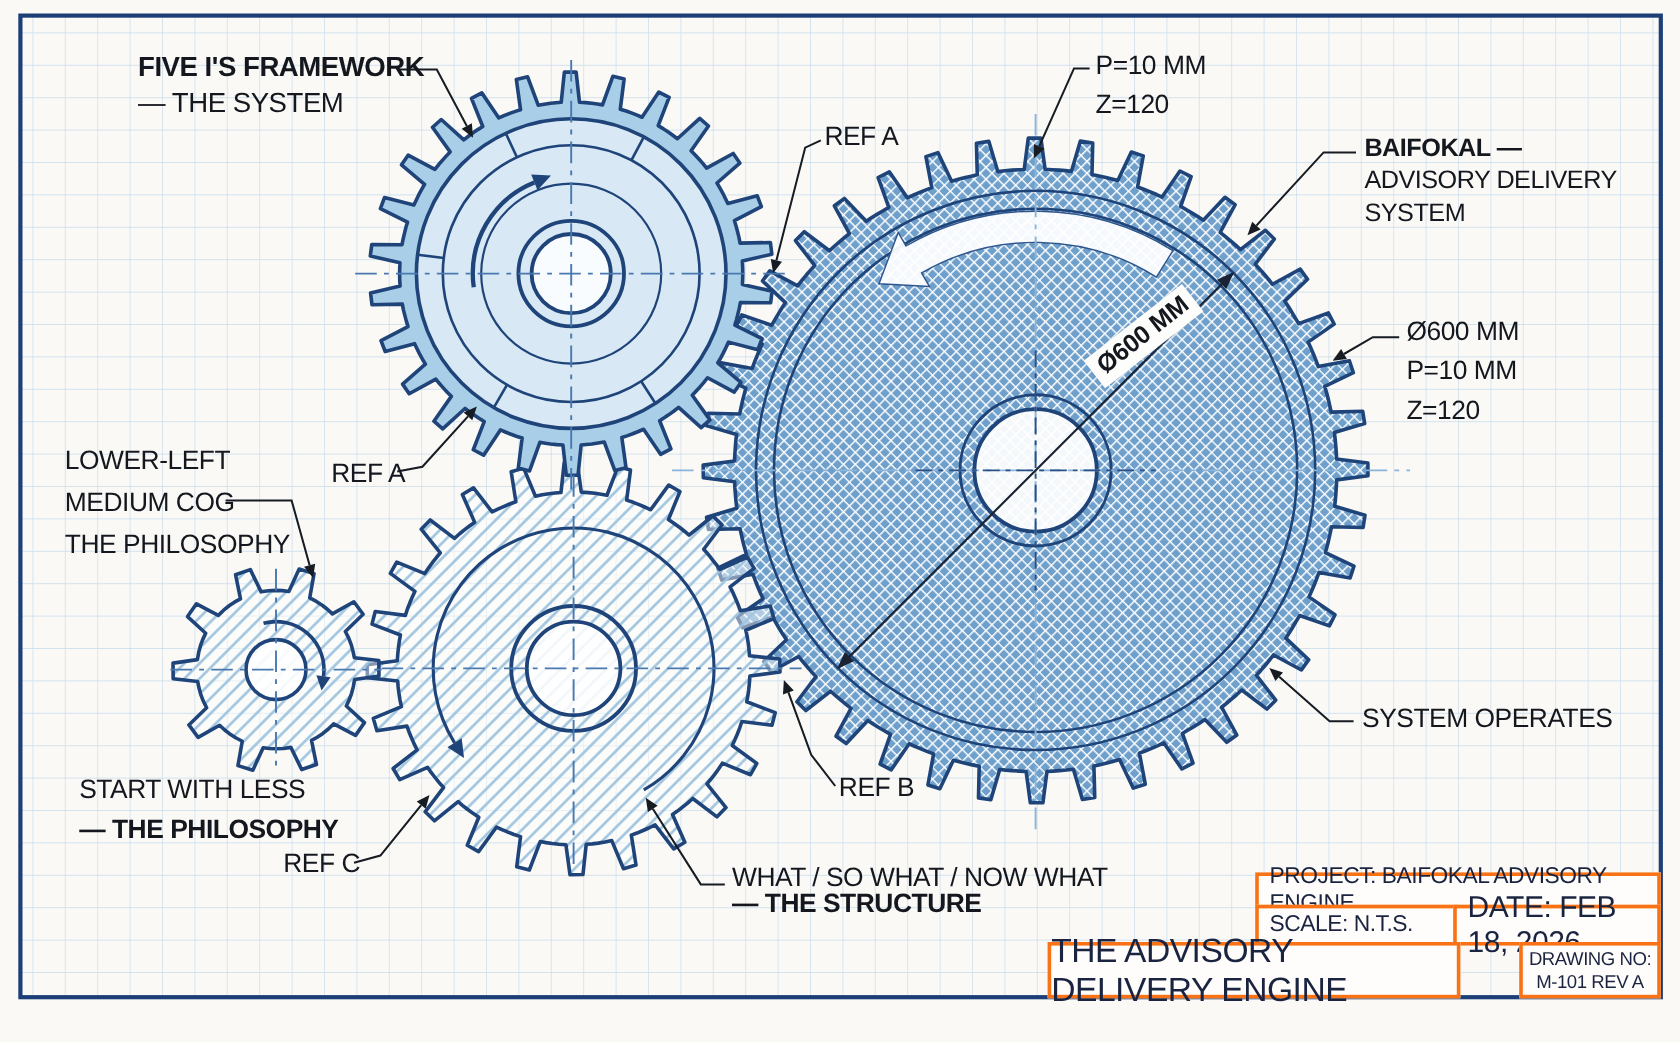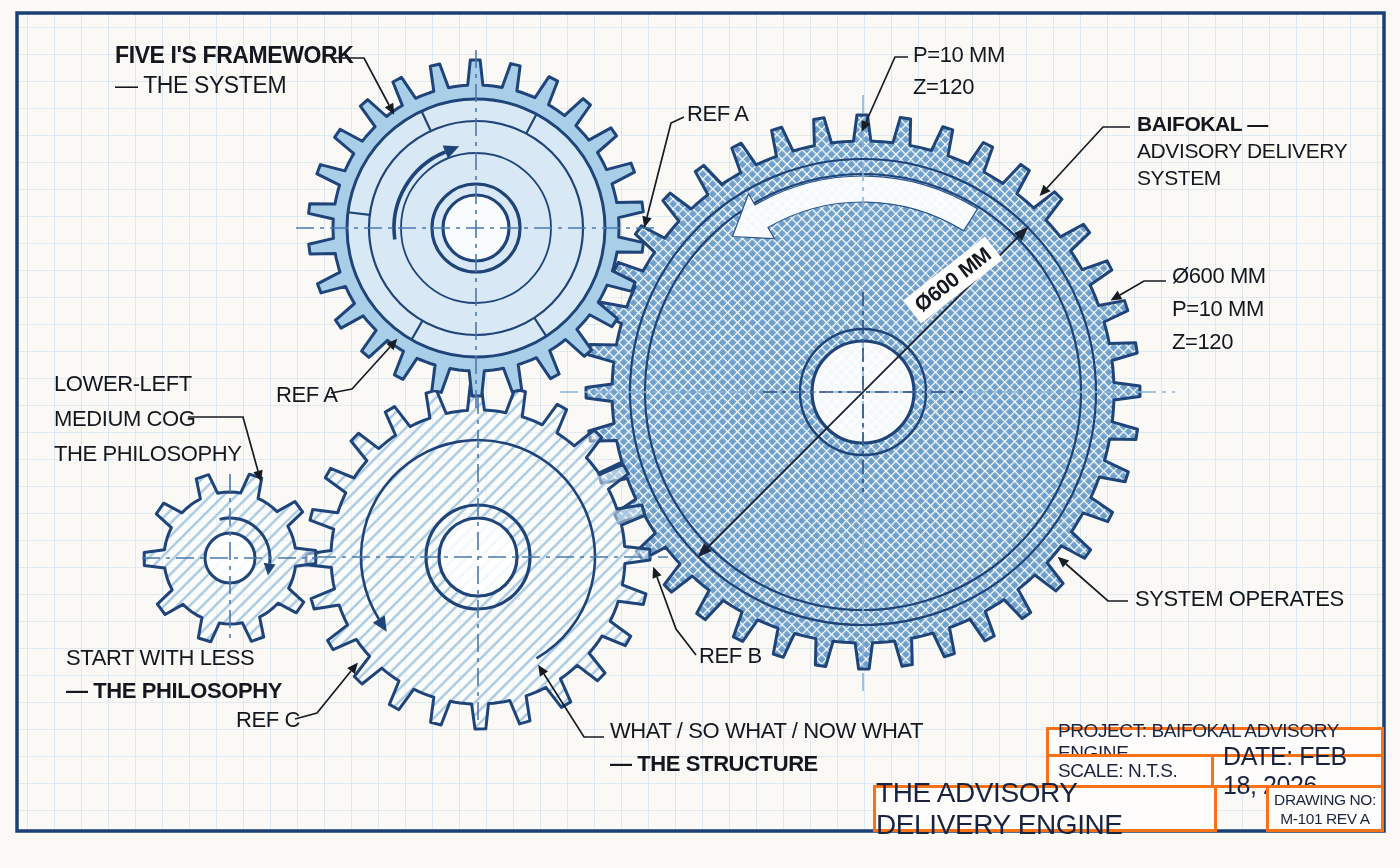--- a/index.html
+++ b/index.html
@@ -146,21 +146,21 @@
   <div class="ann" style="left:236px;top:709px;font-size:22px;">
     <span>REF C</span>
   </div>
 
   <div class="ann" style="left:699px;top:645px;font-size:22px;">
     <span>REF B</span>
   </div>
 
   <div class="ann" style="left:610px;top:720px;font-size:22px;">
     <span>WHAT / SO WHAT / NOW WHAT</span>
-    <span class="b" style="margin-top:11px;">— THE STRUCTURE</span>
+    <span class="b" style="">— THE STRUCTURE</span>
   </div>
 
   <div class="ann" style="left:1135px;top:588px;font-size:22px;">
     <span>SYSTEM OPERATES</span>
   </div>
 
   <div class="chip" style="left:953px;top:280px;">Ø600 MM</div>
 
   <div class="tb pad" style="left:1046px;top:727px;width:338px;height:30px;font-size:19px;">PROJECT: BAIFOKAL ADVISORY ENGINE</div>
   <div class="tb pad" style="left:1046px;top:754px;width:168px;height:34px;font-size:19px;">SCALE: N.T.S.</div>

